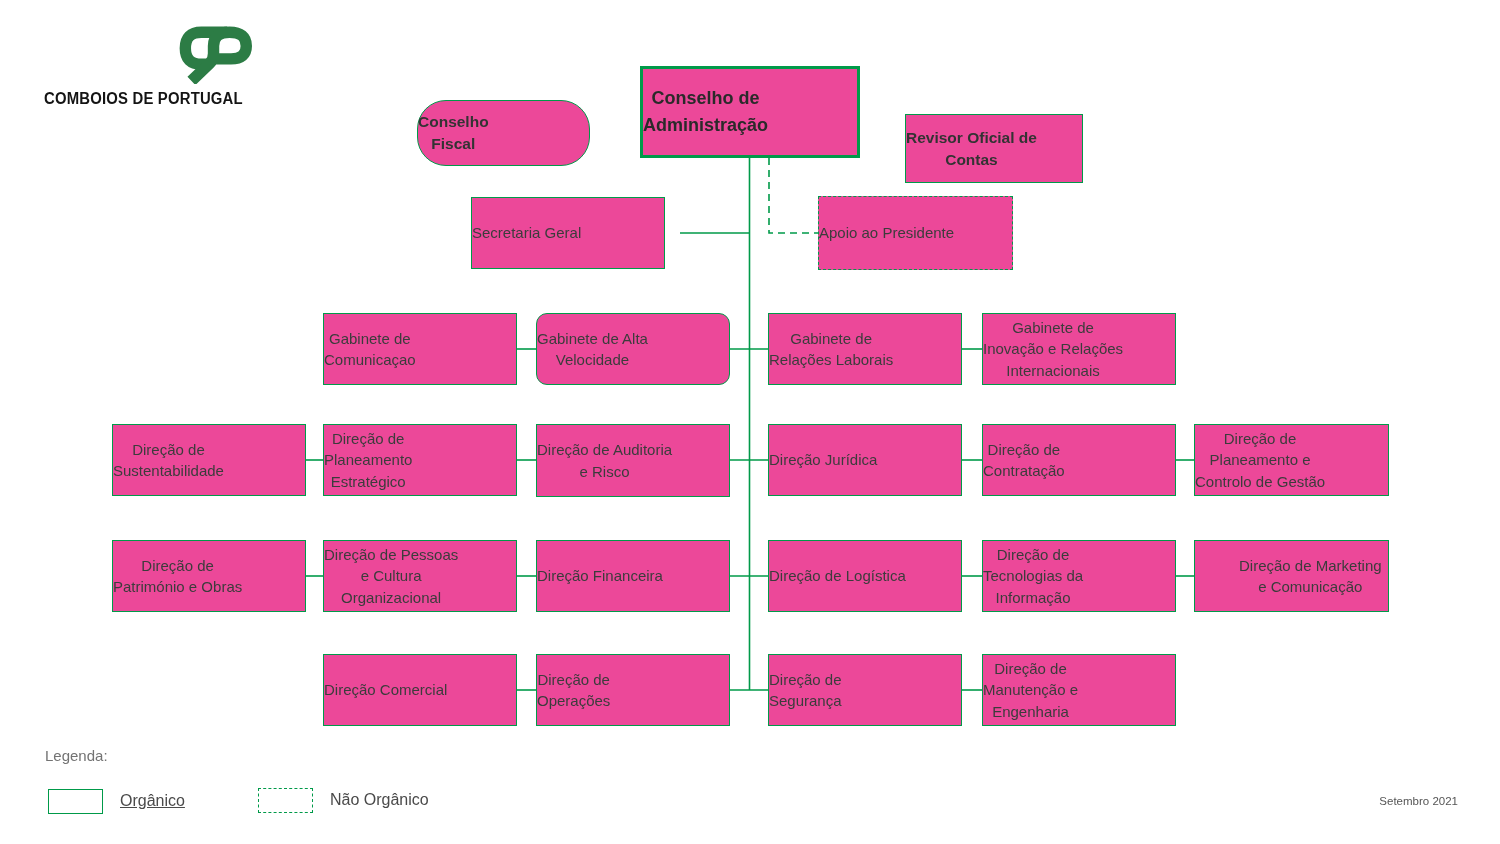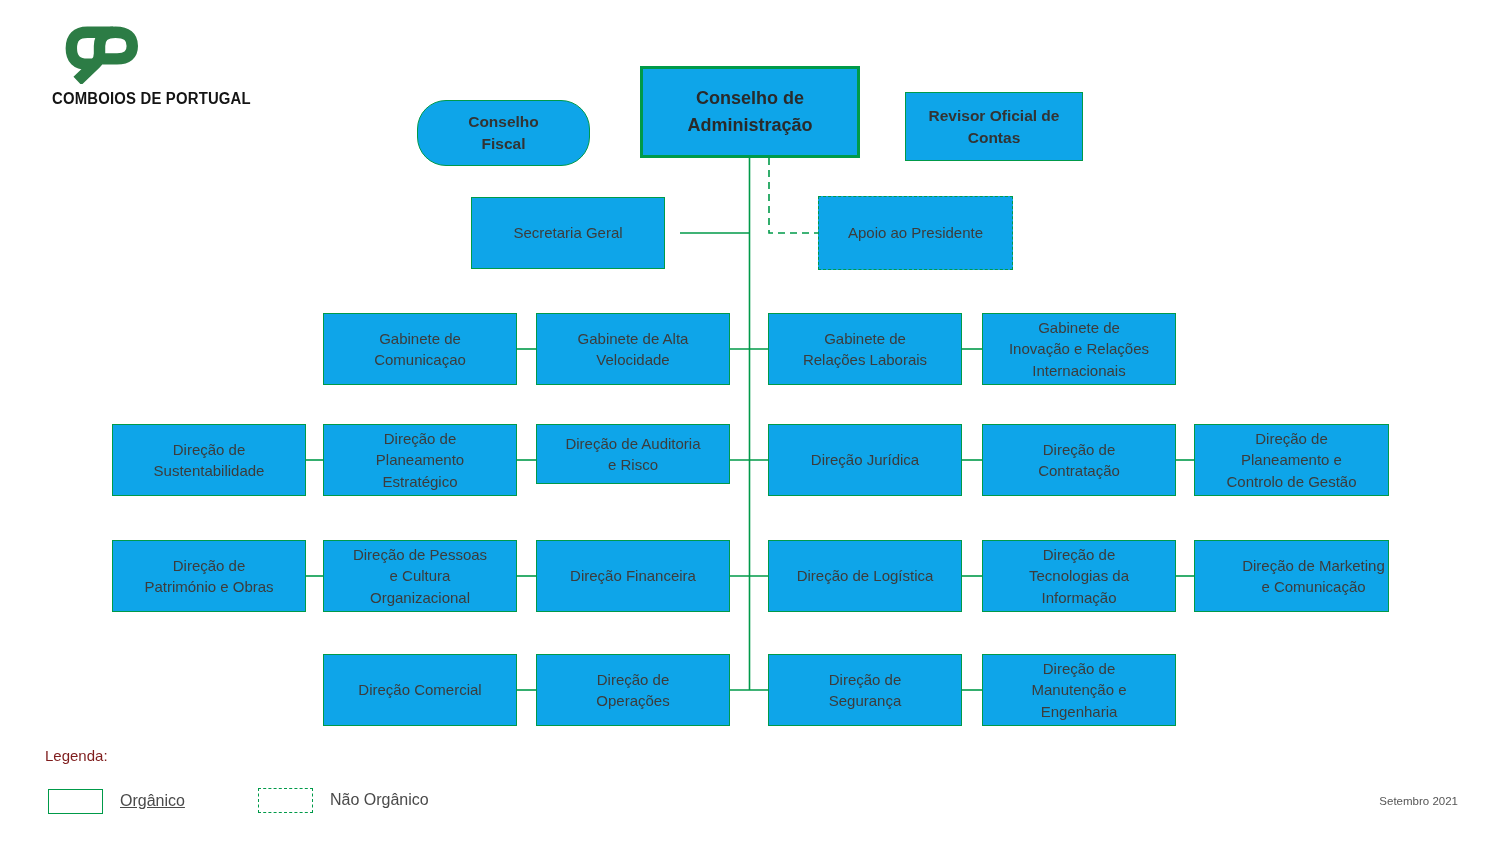--- a/index.html
+++ b/index.html
@@ -2,35 +2,35 @@
 <html><head>
 <meta charset="utf-8">
 <style>
   html,body{margin:0;padding:0;background:#fff;}
   .stage{
     position:relative;width:1500px;height:844px;background:#ffffff;overflow:hidden;
     font-family:"Liberation Sans","DejaVu Sans",sans-serif;color:#3c3c3c;
   }
   .lines{position:absolute;left:0;top:0;z-index:0;}
   .box{
-    position:absolute;z-index:1;background:#0ea5e9;
+    position:absolute;z-index:1;background:#ec4899;
     border:1.6px solid #009A49;box-sizing:border-box;
-    display:flex;align-items:center;justify-content:center;
+    display:flex;align-items:center;
     text-align:center;font-size:15px;line-height:1.42;color:#3c3c3c;
   }
   .box span{white-space:pre-line;}
   .box.bold{font-weight:bold;font-size:15.5px;color:#333;}
   .box.major{border-width:3px;font-weight:bold;font-size:18px;line-height:1.5;color:#2a2a2a;}
   .box.dashed{border-style:dashed;}
-  .logo{position:absolute;left:52px;top:20px;z-index:2;}
+  .logo{position:absolute;left:44px;top:20px;z-index:2;text-align:right;}
   .brand{
     font-weight:bold;font-size:16px;color:#141414;letter-spacing:0.2px;
     transform:scaleX(0.93);transform-origin:left center;margin-top:2px;white-space:nowrap;
   }
-  .legend-title{position:absolute;left:45px;top:747px;font-size:15px;color:#7f1d1d;z-index:1;}
+  .legend-title{position:absolute;left:45px;top:747px;font-size:15px;color:#737373;z-index:1;}
   .swatch{position:absolute;width:55px;height:25px;box-sizing:border-box;background:#fff;z-index:1;}
   .swatch.solid{left:48px;top:789px;border:1.6px solid #009A49;}
   .swatch.dash{left:258px;top:788px;border:1.6px dashed #009A49;}
   .legend-label{position:absolute;font-size:16px;color:#4a4a4a;z-index:1;}
   .legend-label.org{left:120px;top:792px;text-decoration:underline;}
   .legend-label.norg{left:330px;top:791px;}
   .date{position:absolute;right:42px;top:795px;font-size:11.5px;color:#555;z-index:1;}
 </style>
 </head>
 <body>
@@ -76,37 +76,37 @@
   </div>
 
   <div class="box bold" style="left:417px;top:100px;width:173px;height:66px;border-radius:29px;">
     <span>Conselho
 Fiscal</span>
   </div>
   <div class="box major" style="left:640px;top:66px;width:220px;height:92px;">
     <span>Conselho de
 Administração</span>
   </div>
-  <div class="box bold" style="left:905px;top:92px;width:178px;height:69px;">
+  <div class="box bold" style="left:905px;top:114px;width:178px;height:69px;">
     <span>Revisor Oficial de
 Contas</span>
   </div>
 
   <div class="box" style="left:471px;top:197px;width:194px;height:72px;">
     <span>Secretaria Geral</span>
   </div>
   <div class="box dashed" style="left:818px;top:196px;width:195px;height:74px;">
     <span>Apoio ao Presidente</span>
   </div>
 
   <div class="box" style="left:323px;top:313px;width:194px;height:72px;">
     <span>Gabinete de
 Comunicaçao</span>
   </div>
-  <div class="box" style="left:536px;top:313px;width:194px;height:72px;">
+  <div class="box" style="left:536px;top:313px;width:194px;height:72px;border-radius:11px;">
     <span>Gabinete de Alta
 Velocidade</span>
   </div>
   <div class="box" style="left:768px;top:313px;width:194px;height:72px;">
     <span>Gabinete de
 Relações Laborais</span>
   </div>
   <div class="box" style="left:982px;top:313px;width:194px;height:72px;">
     <span>Gabinete de
 Inovação e Relações
@@ -115,21 +115,21 @@
 
   <div class="box" style="left:112px;top:424px;width:194px;height:72px;">
     <span>Direção de
 Sustentabilidade</span>
   </div>
   <div class="box" style="left:323px;top:424px;width:194px;height:72px;">
     <span>Direção de
 Planeamento
 Estratégico</span>
   </div>
-  <div class="box" style="left:536px;top:424px;width:194px;height:60px;">
+  <div class="box" style="left:536px;top:424px;width:194px;height:73px;">
     <span>Direção de Auditoria
 e Risco</span>
   </div>
   <div class="box" style="left:768px;top:424px;width:194px;height:72px;">
     <span>Direção Jurídica</span>
   </div>
   <div class="box" style="left:982px;top:424px;width:194px;height:72px;">
     <span>Direção de
 Contratação</span>
   </div>

